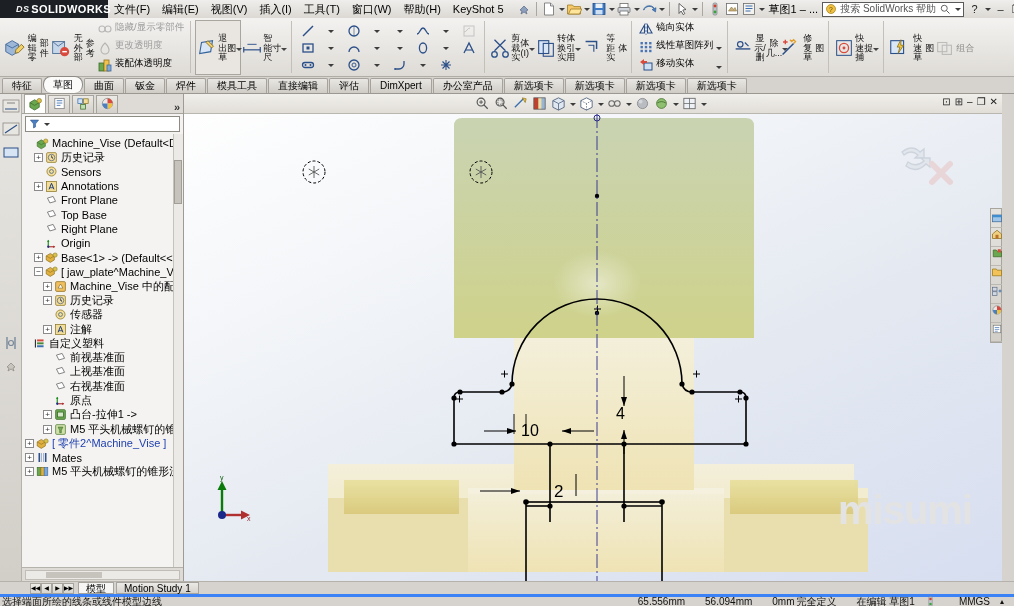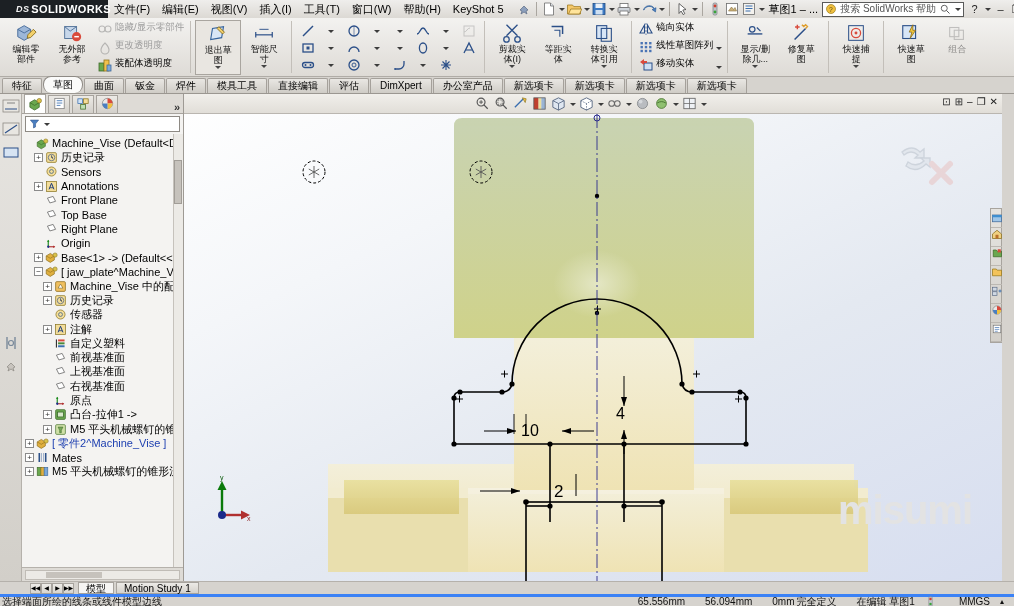--- a/index.html
+++ b/index.html
@@ -48,21 +48,21 @@
   
   .ribbon{
     position:absolute; left:0; top:18px; width:1014px; height:59px;
     background:linear-gradient(#f3f2f0,#dedbd6);
     border-bottom:1px solid #b0aca6;
     display:flex; align-items:stretch;
   }
   .rgroup{ display:flex; align-items:center; padding:0 3px; height:59px; }
   .rdiv{ width:1px; background:#c3bfb9; margin:3px 1px; }
   .bigbtn{
-    width:46px; min-width:46px; height:55px; display:flex; flex-direction:column;
+    width:46px; min-width:46px; height:55px; display:flex; flex-direction:row;
     align-items:center; justify-content:flex-start; padding-top:2px; text-align:center;
     line-height:9.5px; font-size:9px; cursor:default;
   }
   .bigbtn.framed{ border:1px solid #a9a59f; background:#e9e6e1; }
   .bigbtn .ic{ width:22px; height:22px; margin-bottom:1px;}
   .bigbtn .lb{ font-size:9px; color:#111; }
   .bigbtn .dd:after{
     content:""; display:block; margin:1px auto 0;
     border-left:3px solid transparent;border-right:3px solid transparent;border-top:3px solid #444;
   }
@@ -461,37 +461,37 @@
               <circle cx="18" cy="19" r="3" fill="none" stroke="#2b4f88" stroke-width="1.4"></circle>
             </svg>
         </span>
         <span class="lb">剪裁实</span>
         <span class="lb">体(I)</span>
         <span class="dd"></span>
       </div>
       <div class="bigbtn">
         <span class="ic">
           <svg width="22" height="22" viewBox="0 0 24 24">
-              <path d="M5 5h12v8" fill="none" stroke="#2b4f88" stroke-width="1.6"></path>
-              <path d="M8 9h6v7" fill="none" stroke="#2b4f88" stroke-width="1.2"></path>
-            </svg>
-        </span>
-        <span class="lb">等距实</span>
-        <span class="lb">体</span>
+              <rect x="4" y="4" width="11" height="14" fill="#d8e6f6" stroke="#2b4f88" stroke-width="1.2"></rect>
+              <rect x="9" y="7" width="11" height="14" fill="none" stroke="#2b4f88" stroke-width="1.2"></rect>
+            </svg>
+        </span>
+        <span class="lb">转换实</span>
+        <span class="lb">体引用</span>
+        <span class="dd"></span>
       </div>
       <div class="bigbtn">
         <span class="ic">
           <svg width="22" height="22" viewBox="0 0 24 24">
-              <rect x="4" y="4" width="11" height="14" fill="#d8e6f6" stroke="#2b4f88" stroke-width="1.2"></rect>
-              <rect x="9" y="7" width="11" height="14" fill="none" stroke="#2b4f88" stroke-width="1.2"></rect>
-            </svg>
-        </span>
-        <span class="lb">转换实</span>
-        <span class="lb">体引用</span>
-        <span class="dd"></span>
+              <path d="M5 5h12v8" fill="none" stroke="#2b4f88" stroke-width="1.6"></path>
+              <path d="M8 9h6v7" fill="none" stroke="#2b4f88" stroke-width="1.2"></path>
+            </svg>
+        </span>
+        <span class="lb">等距实</span>
+        <span class="lb">体</span>
       </div>
     </div>
 
     <div class="rdiv"></div>
 
     <div class="rgroup">
       <div class="smallstack">
         <div class="smallrow">
           <span class="icon16">
             <svg width="16" height="16" viewBox="0 0 16 16">
@@ -823,21 +823,21 @@
         </div>
         <div class="trow" style="padding-left: 21px;">
           <span class="exp">+</span>
           <span class="tico"><svg width="13" height="13" viewBox="0 0 16 16">
               <rect x="2" y="2" width="12" height="12" fill="#f3dd9a" stroke="#8a7420" stroke-width=".9"></rect>
               <path d="M5 11.5L8 4l3 7.5" fill="none" stroke="#1a3a7a" stroke-width="1.2"></path>
               <path d="M6 9.5h4" stroke="#1a3a7a" stroke-width="1"></path>
             </svg></span>
           <span class="tlabel">注解</span>
         </div>
-        <div class="trow" style="padding-left: 21px;">
+        <div class="trow" style="">
           <span class="expspace"></span>
           <span class="tico"><svg width="13" height="13" viewBox="0 0 16 16">
               <path d="M3 3v10" stroke="#333" stroke-width="1.4"></path>
               <rect x="5" y="3" width="8" height="2.4" fill="#d94a3c"></rect>
               <rect x="5" y="6.6" width="8" height="2.4" fill="#4a8a3a"></rect>
               <rect x="5" y="10.2" width="8" height="2.4" fill="#3a6fb0"></rect>
             </svg></span>
           <span class="tlabel">自定义塑料</span>
         </div>
         <div class="trow" style="padding-left: 21px;">

